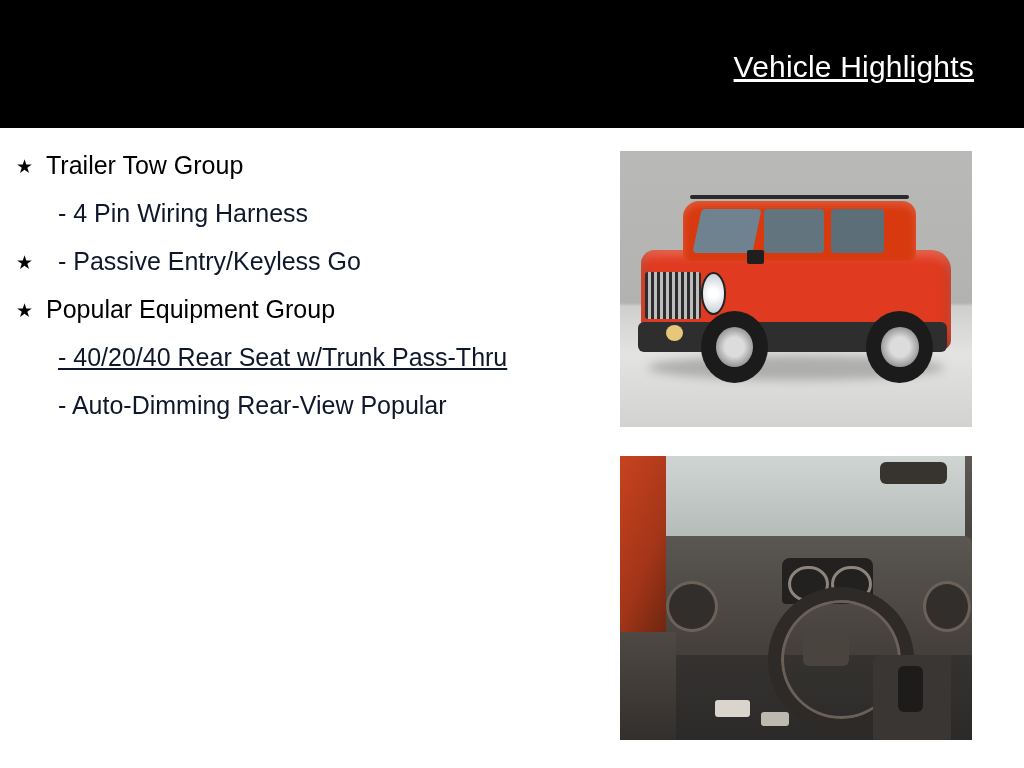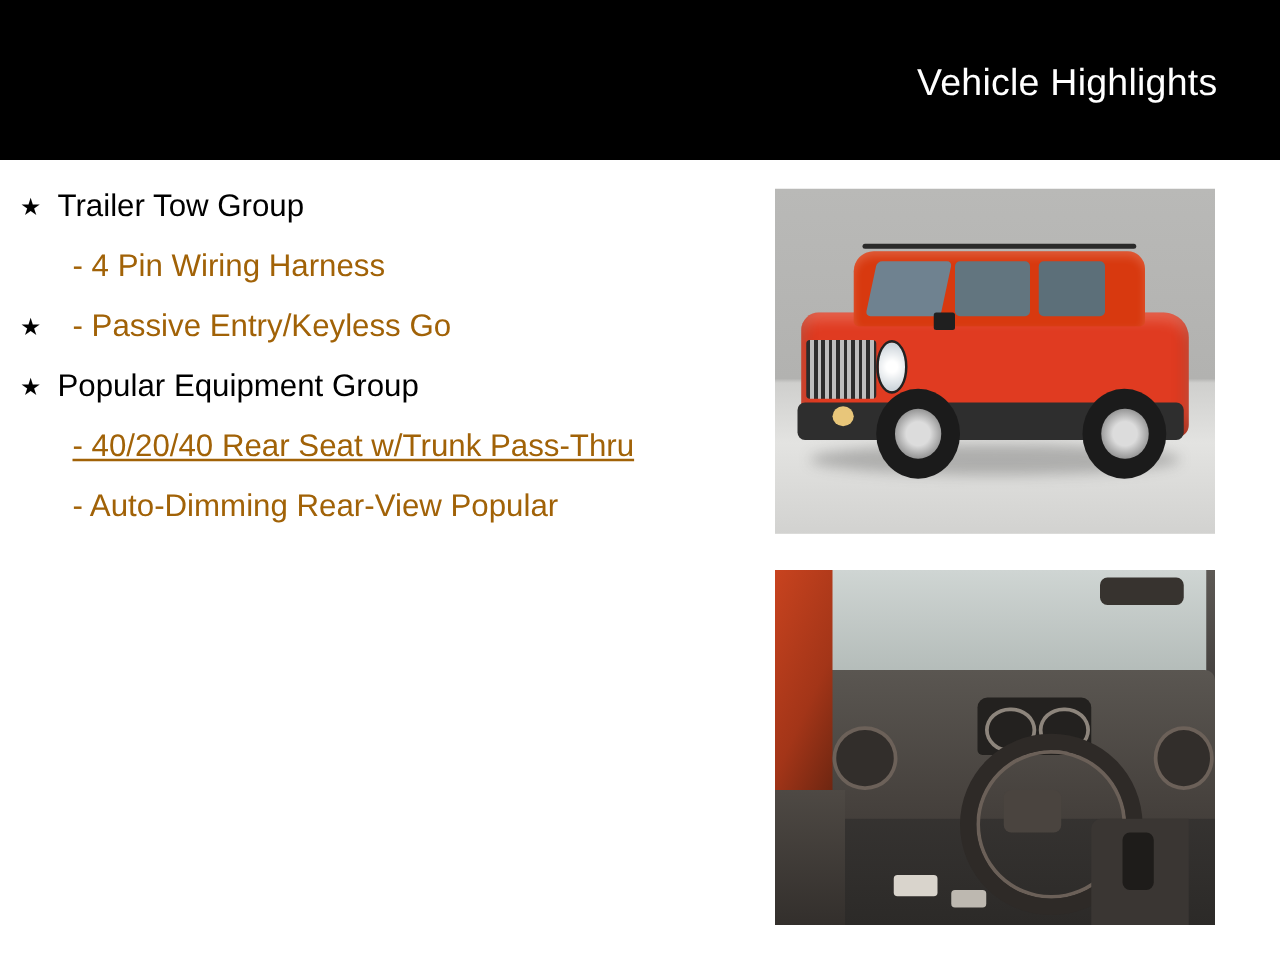--- a/index.html
+++ b/index.html
@@ -30,20 +30,21 @@
   .header-title {
     position: absolute;
     right: 50px;
     top: 50px;
     color: #ffffff;
     font-size: 30px;
     line-height: 34px;
     letter-spacing: 0.2px;
     text-align: right;
     white-space: nowrap;
+    text-decoration: underline;
   }
   .content {
     position: absolute;
     left: 0;
     top: 128px;
     width: 600px;
     height: 640px;
   }
   .bullet-list {
     position: absolute;
@@ -67,21 +68,21 @@
     font-size: 19px;
     line-height: 31px;
     color: #000000;
   }
   .sub {
     display: block;
     padding-left: 44px;
     margin-bottom: 17px;
     font-size: 25px;
     line-height: 31px;
-    color: #a16207;
+    color: #0f172a;
   }
   .sub.wrap {
     padding-right: 20px;
     text-decoration: underline;
   }
 
   
   .photo {
     position: absolute;
     overflow: hidden;

